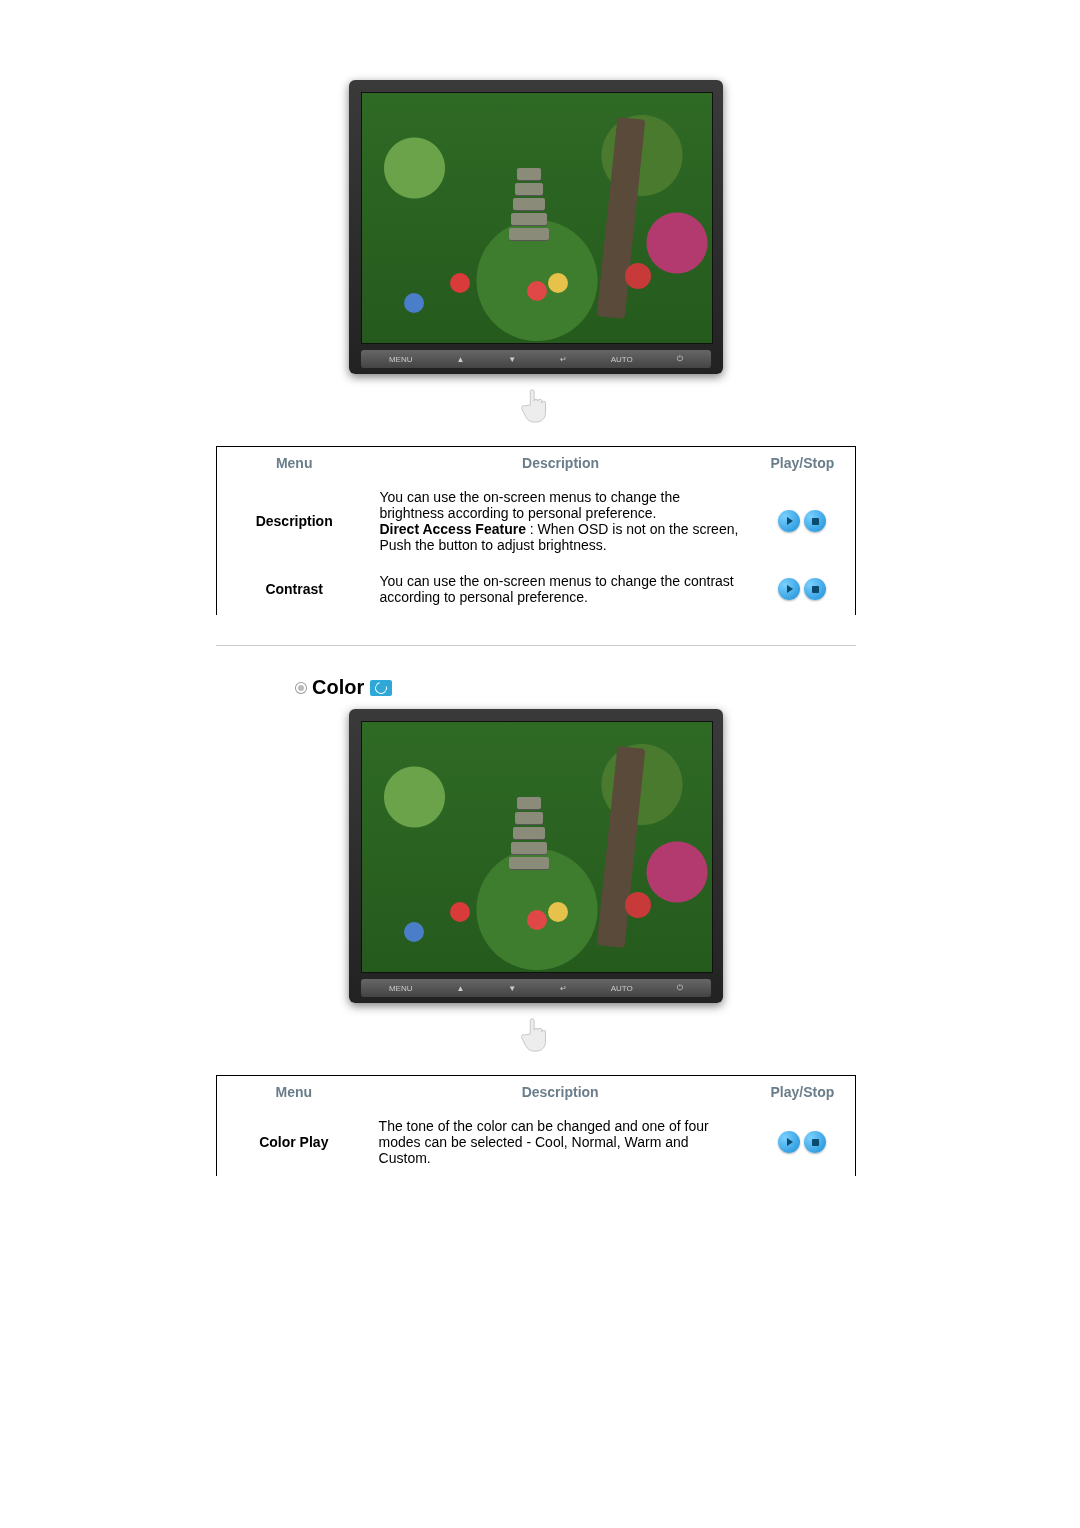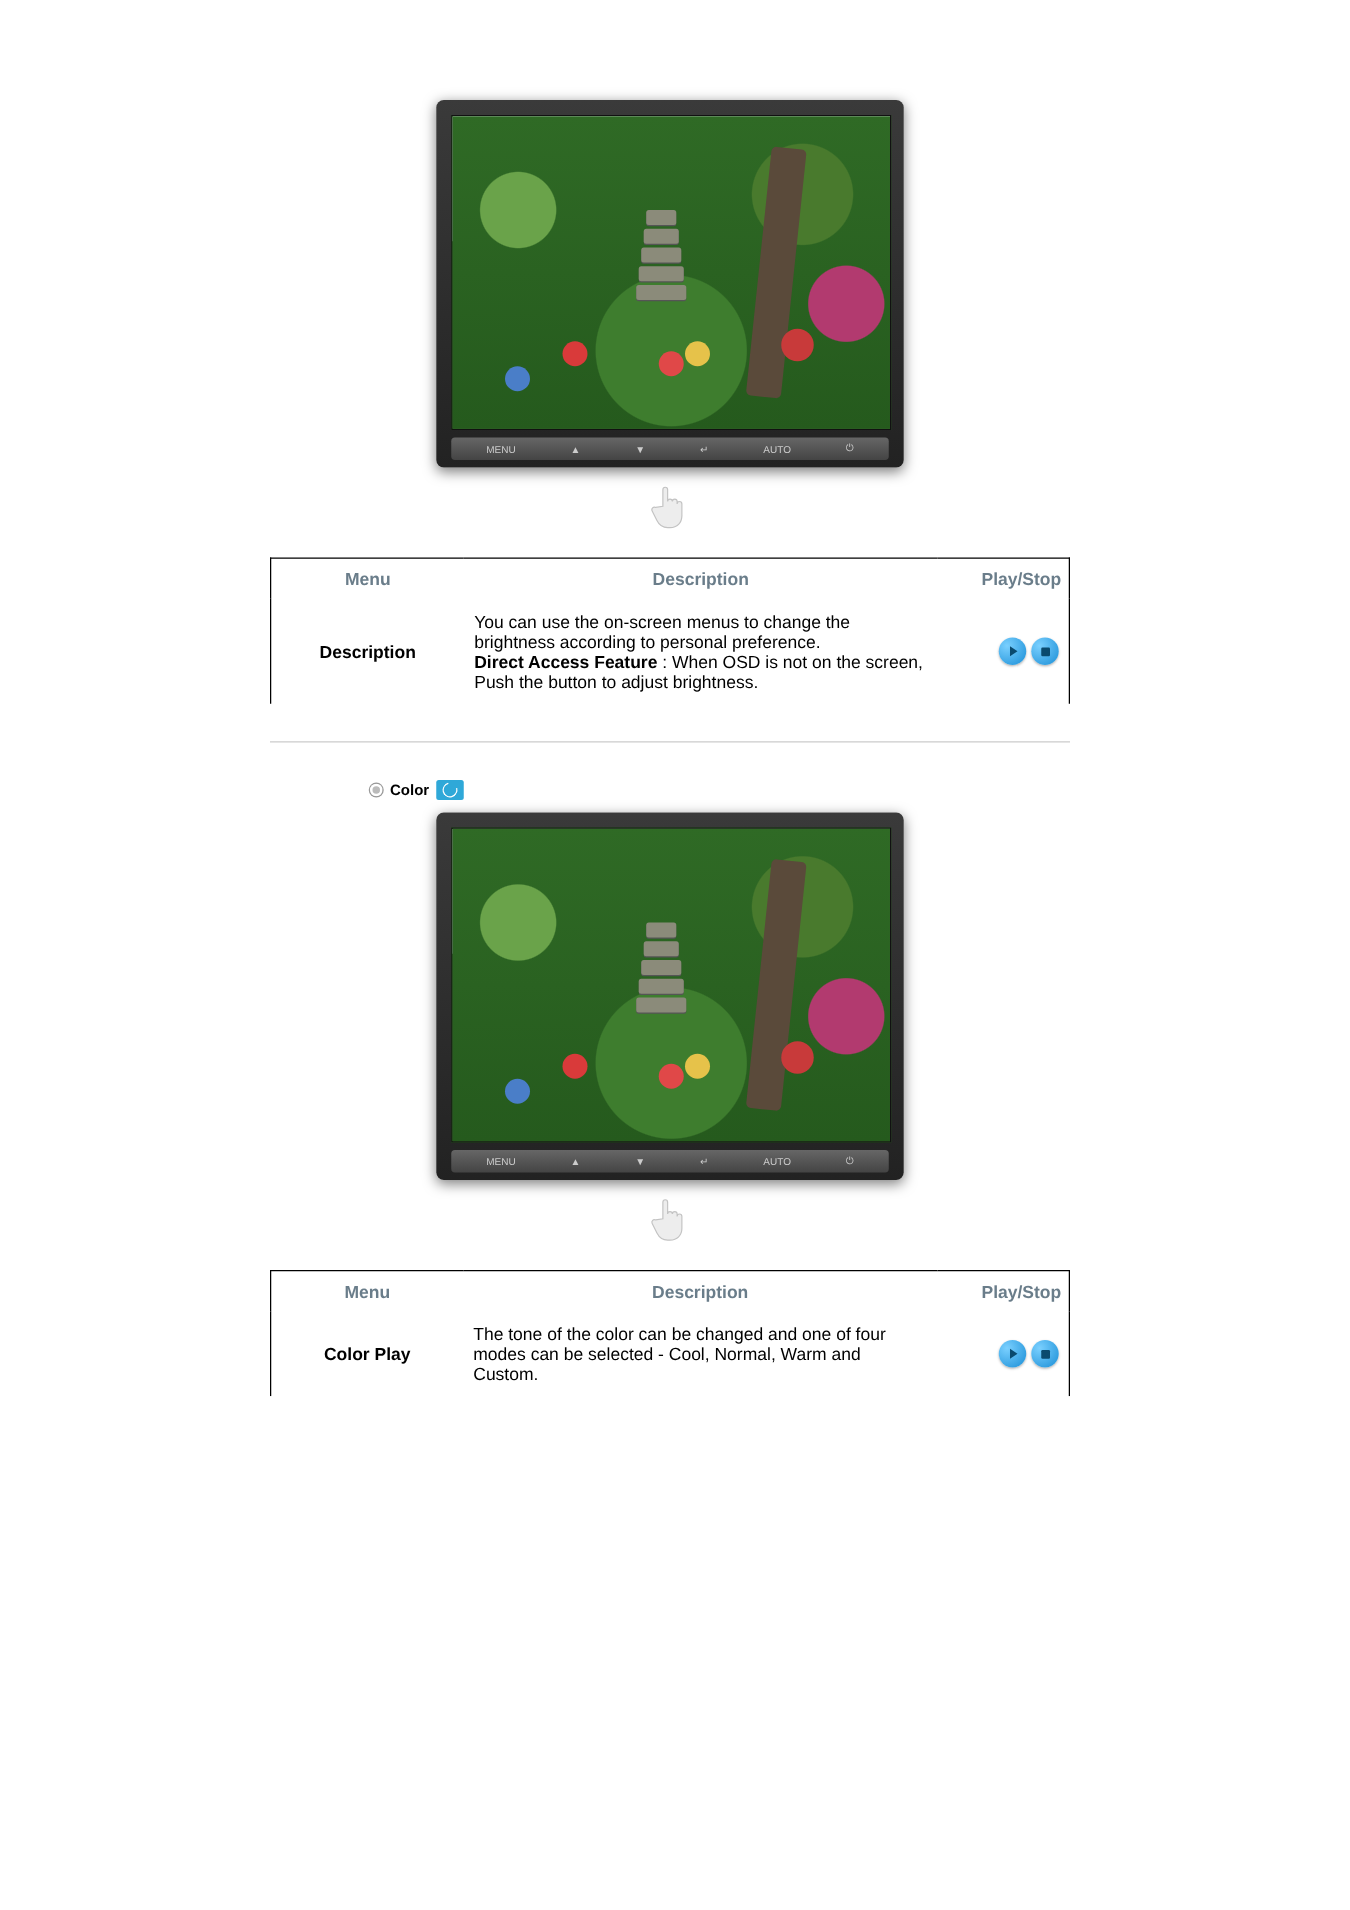--- a/index.html
+++ b/index.html
@@ -100,21 +100,21 @@
     text-align: center;
     font-size: 14px;
   }
   .osd-table td {
     padding: 10px 8px;
     vertical-align: middle;
     font-size: 14px;
   }
   .osd-table .menu-col { width: 140px; text-align:center; font-weight:bold; }
   .osd-table .desc-col { width: 370px; }
-  .osd-table .play-col { width: 90px; text-align:right; }
+  .osd-table .play-col { width: 90px; text-align:center; }
   .play-stop {
     display:inline-flex;
     gap:4px;
     align-items:center;
     justify-content:center;
   }
   .pbtn {
     width:22px; height:22px; border-radius:50%;
     background: radial-gradient(circle at 30% 30%, #7ad0ff, #1a8ed6);
     display:flex; align-items:center; justify-content:center;
@@ -141,21 +141,21 @@
   hr.sep { border:none; border-top:1px solid #ccc; width:640px; margin: 30px auto 30px auto; }
 
   .section-head {
     width:640px; margin: 0 auto 8px auto; display:flex; align-items:center; gap:6px;
     padding-left: 80px;
     box-sizing: border-box;
   }
   .section-head .bullet {
     width:10px;height:10px;border-radius:50%;background:#bbb;box-shadow:inset 0 0 0 2px #fff, 0 0 0 1px #999;
   }
-  .section-head .title { font-weight:bold; font-size:12px; }
+  .section-head .title { font-weight:bold; font-size:20px; }
   .section-head .icon {
     width:22px;height:16px;background:#2fa8d8;border-radius:2px;display:flex;align-items:center;justify-content:center;
   }
   .section-head .icon .swirl { width:10px;height:10px;border:1.5px solid #fff;border-radius:50%;border-top-color:transparent;transform:rotate(30deg); }
 </style>
 </head>
 <body>
 
 <div class="page">
 
@@ -213,20 +213,34 @@
         <div class="play-stop">
           <div class="pbtn">
                 <div class="tri"></div>
               </div>
           <div class="pbtn">
                 <div class="sq"></div>
               </div>
         </div>
       </td>
     </tr>
+    <tr>
+      <td class="menu-col">Contrast</td>
+      <td class="desc-col">You can use the on-screen menus to change the contrast according to personal preference.</td>
+      <td class="play-col">
+        <div class="play-stop">
+          <div class="pbtn">
+                <div class="tri"></div>
+              </div>
+          <div class="pbtn">
+                <div class="sq"></div>
+              </div>
+        </div>
+      </td>
+    </tr>
   </tbody>
     </table>
 
 
   <hr class="sep">
 
   <div class="section-head">
     <div class="bullet"></div>
     <div class="title">Color</div>
     <div class="icon">

